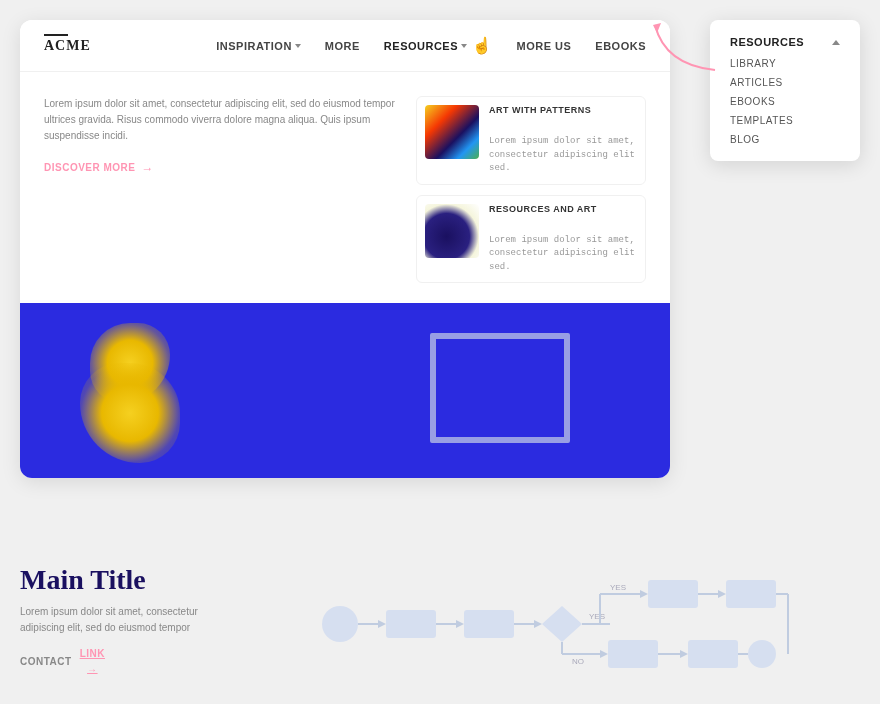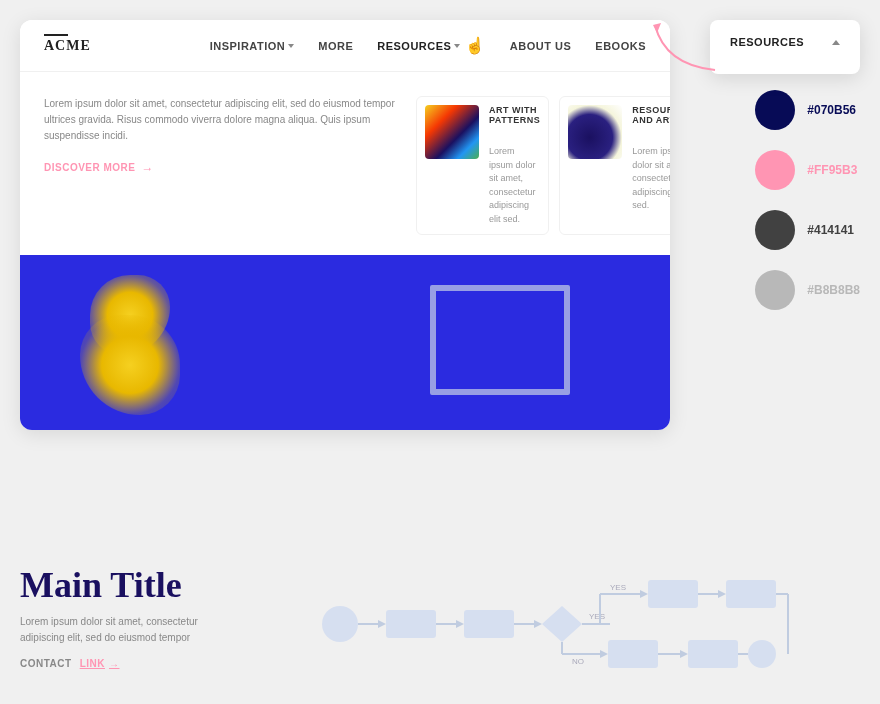--- a/index.html
+++ b/index.html
@@ -125,21 +125,21 @@
       gap: 6px;
       cursor: pointer;
     }
     .discover-arrow {
       font-size: 12px;
     }
 
     .hero-right {
       width: 230px;
       display: flex;
-      flex-direction: row;
+      flex-direction: column;
       gap: 10px;
     }
     .card-item {
       display: flex;
       gap: 10px;
       align-items: flex-start;
       background: #fff;
       border: 1px solid #f0f0f0;
       border-radius: 6px;
       padding: 8px;
@@ -161,21 +161,21 @@
     .card-item-content {}
     .card-item-title {
       font-family: sans-serif;
       font-size: 9px;
       font-weight: 700;
       letter-spacing: 0.5px;
       color: #333;
       margin-bottom: 4px;
     }
     .card-item-body {
-      font-family: Liberation Sans, sans-serif;
+      font-family: Liberation Mono, monospace;
       font-size: 9px;
       color: #999;
       line-height: 1.5;
       margin-top: 20px;
     }
 
     
     .hero-image {
       width: 100%;
       height: 175px;
@@ -312,21 +312,21 @@
       align-items: flex-start;
     }
 
     .main-title-card {
       background: transparent;
       width: 200px;
       flex-shrink: 0;
     }
     .main-title-heading {
       font-family: 'Georgia', serif;
-      font-size: 36px;
+      font-size: 28px;
       font-weight: 700;
       color: #1a1060;
       margin-bottom: 8px;
     }
     .main-title-body {
       font-family: sans-serif;
       font-size: 10px;
       color: #888;
       line-height: 1.6;
       margin-bottom: 12px;
@@ -346,20 +346,21 @@
     .link-label {
       font-family: sans-serif;
       font-size: 10px;
       color: #FF95B3;
       font-weight: 700;
       letter-spacing: 0.5px;
       text-decoration: underline;
       display: flex;
       align-items: center;
       gap: 4px;
+      flex-direction: column;
     }
 
     
     .flowchart-area {
       flex: 1;
       height: 120px;
       position: relative;
     }
 
     .flowchart-svg {
@@ -393,21 +394,21 @@
         </div>
         <div class="nav-item">
           <span>MORE</span>
         </div>
         <div class="nav-item active">
           <span>RESOURCES</span>
           <span class="chevron-down"></span>
           <span class="cursor-icon">☝</span>
         </div>
         <div class="nav-item">
-          <span>ABOUT US</span>
+          <span>MORE US</span>
         </div>
         <div class="nav-item">
           <span>EBOOKS</span>
         </div>
       </div>
     </nav>
 
     <div class="hero-section">
       <div class="hero-left">
         <p class="hero-body">Lorem ipsum dolor sit amet, consectetur adipiscing elit, sed do eiusmod tempor ultrices gravida. Risus commodo viverra dolore magna aliqua. Quis ipsum suspendisse incidi.</p>
@@ -440,45 +441,34 @@
         <div class="frame-rect"></div>
       </div>
     </div>
   </div>
 
   <div class="dropdown-menu">
     <div class="dropdown-header">
       <span class="dropdown-title">RESOURCES</span>
       <span class="chevron-up"></span>
     </div>
+    <div class="dropdown-items">
+      <div class="dropdown-item">LIBRARY</div>
+      <div class="dropdown-item">ARTICLES</div>
+      <div class="dropdown-item">EBOOKS</div>
+      <div class="dropdown-item">TEMPLATES</div>
+      <div class="dropdown-item">BLOG</div>
+    </div>
   </div>
 
   <svg class="pink-arrow-svg" viewBox="0 0 80 60">
     <path d="M 70 55 Q 20 50 10 10" stroke="#FF95B3" stroke-width="2" fill="none" stroke-dasharray="none"></path>
     <polygon points="8,10 16,8 12,18" fill="#FF95B3"></polygon>
   </svg>
 
-  <div class="color-swatches">
-    <div class="swatch-row">
-      <div class="swatch-circle" style="background:#070B56;"></div>
-      <span class="swatch-label navy">#070B56</span>
-    </div>
-    <div class="swatch-row">
-      <div class="swatch-circle" style="background:#FF95B3;"></div>
-      <span class="swatch-label pink">#FF95B3</span>
-    </div>
-    <div class="swatch-row">
-      <div class="swatch-circle" style="background:#414141;"></div>
-      <span class="swatch-label dark">#414141</span>
-    </div>
-    <div class="swatch-row">
-      <div class="swatch-circle" style="background:#B8B8B8;"></div>
-      <span class="swatch-label gray">#B8B8B8</span>
-    </div>
-  </div>
 
   <div class="bottom-section">
 
     <div class="main-title-card">
       <h2 class="main-title-heading">Main Title</h2>
       <p class="main-title-body">Lorem ipsum dolor sit amet, consectetur adipiscing elit, sed do eiusmod tempor</p>
       <div class="main-title-footer">
         <span class="category-label">CONTACT</span>
         <span class="link-label">
           <span>LINK</span>

